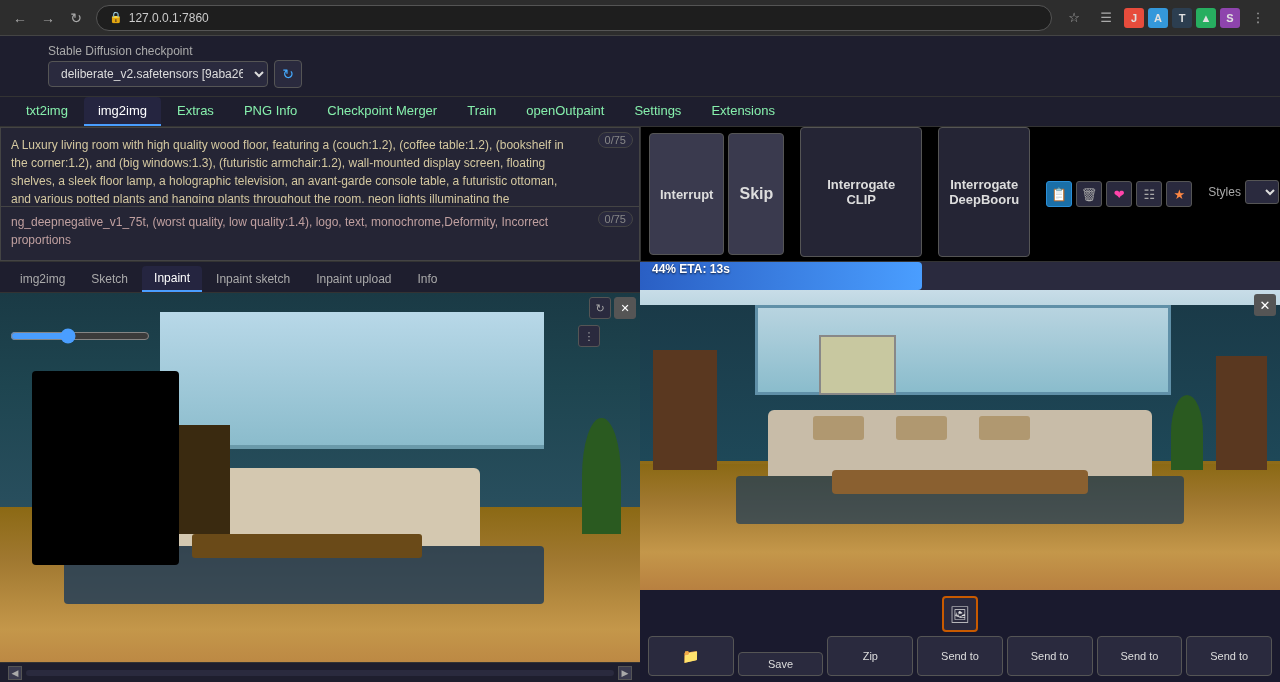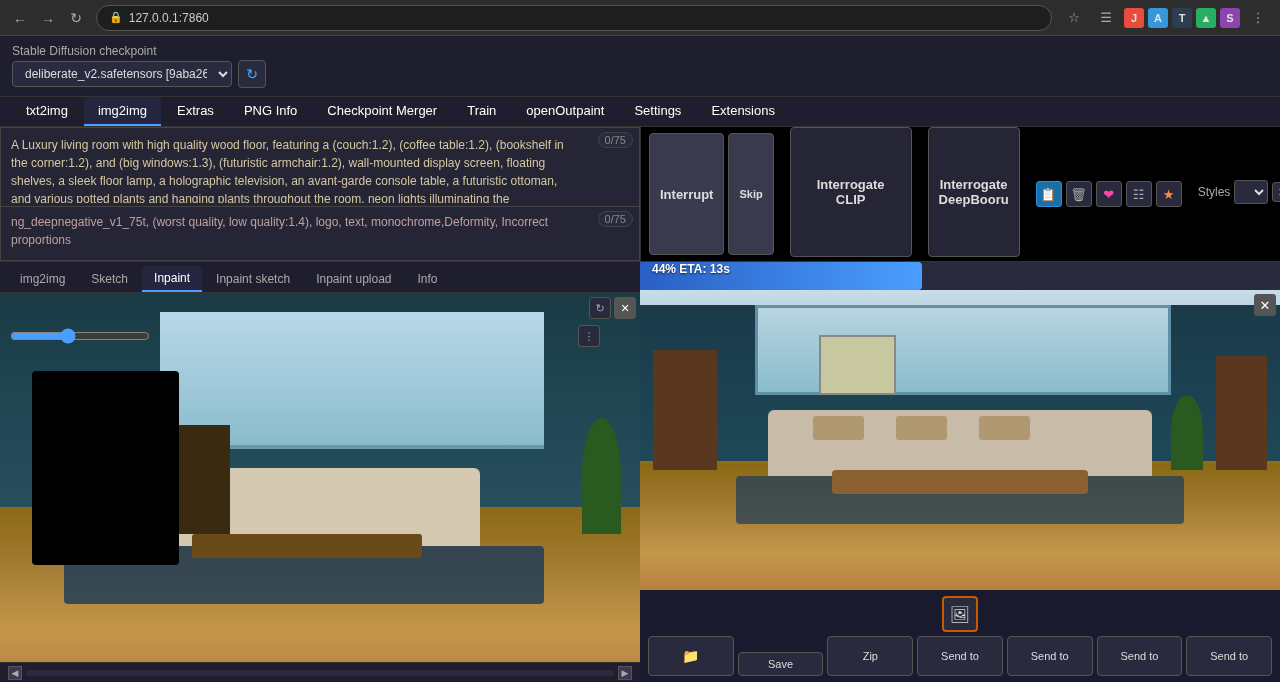--- a/index.html
+++ b/index.html
@@ -113,21 +113,21 @@
     
     .nav-tabs {
       background: #1e1e2e;
       padding: 0 12px;
       display: flex;
       gap: 2px;
       border-bottom: 1px solid #333;
     }
     .nav-tab {
       padding: 6px 14px;
-      color: #ffffff;
+      color: #86efac;
       cursor: pointer;
       border-radius: 4px 4px 0 0;
       font-size: 13px;
       border-bottom: 2px solid transparent;
       background: none;
       border-top: none;
       border-left: none;
       border-right: none;
     }
     .nav-tab.active {
@@ -512,21 +512,21 @@
       font-weight: 600;
       cursor: pointer;
     }
     .skip-btn {
       flex: 1;
       padding: 10px;
       background: #3a3a4e;
       border: 1px solid #555;
       border-radius: 4px;
       color: #ddd;
-      font-size: 11px;
+      font-size: 16px;
       font-weight: 600;
       cursor: pointer;
     }
     .interrogate-clip-btn {
       margin: 0 8px 4px;
       padding: 12px 26px;
       background: #252535;
       border: 1px solid #555;
       border-radius: 4px;
       color: #ddd;
@@ -665,21 +665,21 @@
     <div class="extension-icon" style="background:#2c3e50;">T</div>
     <div class="extension-icon" style="background:#27ae60;">▲</div>
     <div class="extension-icon" style="background:#8e44ad;">S</div>
     <button class="browser-action-btn">⋮</button>
   </div>
 </div>
 
 <div class="full-app">
 
   <div class="top-toolbar">
-    <div style="display:flex;flex-direction:column;gap:2px;">
+    <div style="display:flex;flex-direction:column;gap:2px;margin-left:36px;">
       <span class="checkpoint-label">Stable Diffusion checkpoint</span>
       <div style="display:flex;gap:6px;align-items:center;">
         <select class="checkpoint-select">
           <option value="deliberate_v2.safetensors [9aba26abdf]">deliberate_v2.safetensors [9aba26abdf]</option>
         </select>
         <button class="refresh-btn">↻</button>
       </div>
     </div>
   </div>
 

